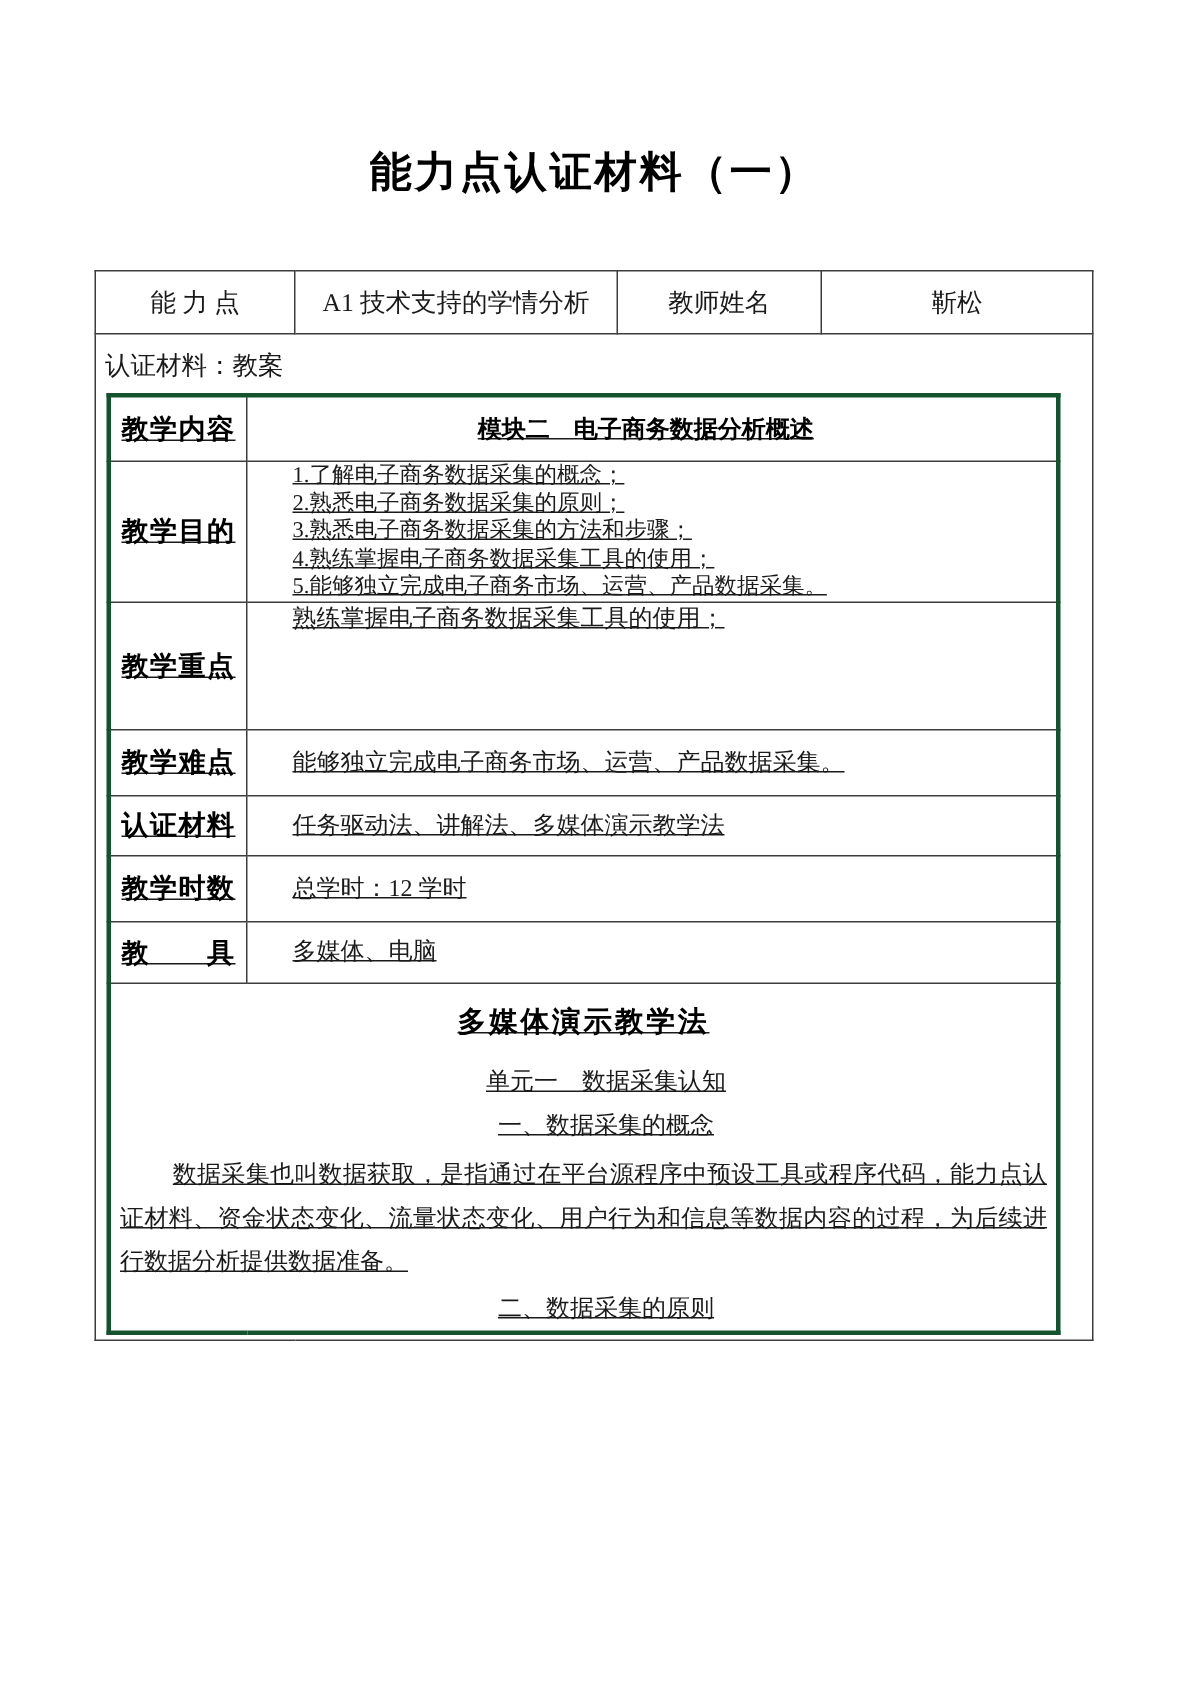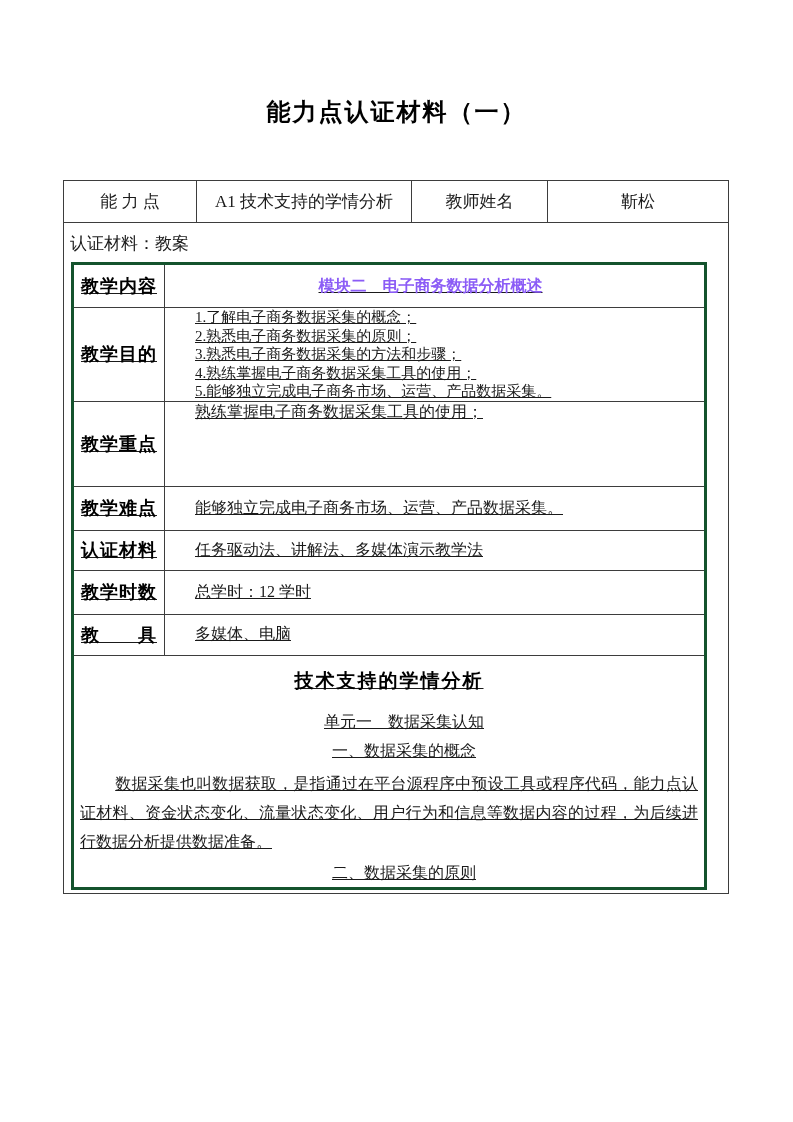--- a/index.html
+++ b/index.html
@@ -12,21 +12,21 @@
     color: #1a1a1a;
     font-family: "Liberation Serif", "DejaVu Serif", serif;
     overflow: hidden;
   }
   .doc-title {
     position: absolute;
     top: 96px;
     left: 0;
     width: 100%;
     text-align: center;
-    font-size: 24px;
+    font-size: 28px;
     font-weight: bold;
     letter-spacing: 2px;
     color: #000;
   }
   table { border-collapse: collapse; }
   
   .outer {
     position: absolute;
     top: 180px;
     left: 63px;
@@ -91,21 +91,21 @@
   .row-difficulty td { height: 44px; }
   .row-method td { height: 40px; }
   .row-hours td { height: 44px; }
   .row-tools td { height: 41px; }
   .module-line {
     text-align: center !important;
     padding-left: 0 !important;
     font-family: "Liberation Sans", "DejaVu Sans", sans-serif;
     font-weight: bold;
     font-size: 17px;
-    color: #8b5cf6;
+    color: #000000;
   }
   .goal-cell { padding-top: 2px; padding-bottom: 2px; }
   .goal-item { font-size: 15px; line-height: 18.5px; }
   .focus-cell { vertical-align: top !important; padding-top: 26px; }
   
   .process-cell {
     vertical-align: top !important;
     height: 186px;
     padding: 0 6px !important;
   }
@@ -190,21 +190,21 @@
           <tr class="row-hours">
             <td class="hdr">教学时数</td>
             <td class="cnt">总学时：12 学时</td>
           </tr>
           <tr class="row-tools">
             <td class="hdr">教　　具</td>
             <td class="cnt">多媒体、电脑</td>
           </tr>
           <tr>
             <td class="process-cell" colspan="2">
-              <div class="process-title">技术支持的学情分析</div>
+              <div class="process-title">多媒体演示教学法</div>
               <p class="process-p p-indent p-first">单元一　数据采集认知</p>
               <p class="process-p p-indent">一、数据采集的概念</p>
               <p class="process-p p-body">数据采集也叫数据获取，是指通过在平台源程序中预设工具或程序代码，能力点认证材料、资金状态变化、流量状态变化、用户行为和信息等数据内容的过程，为后续进行数据分析提供数据准备。</p>
               <p class="process-p p-indent p-last">二、数据采集的原则</p>
             </td>
           </tr>
         </tbody>
             </table>
 
       </td>

